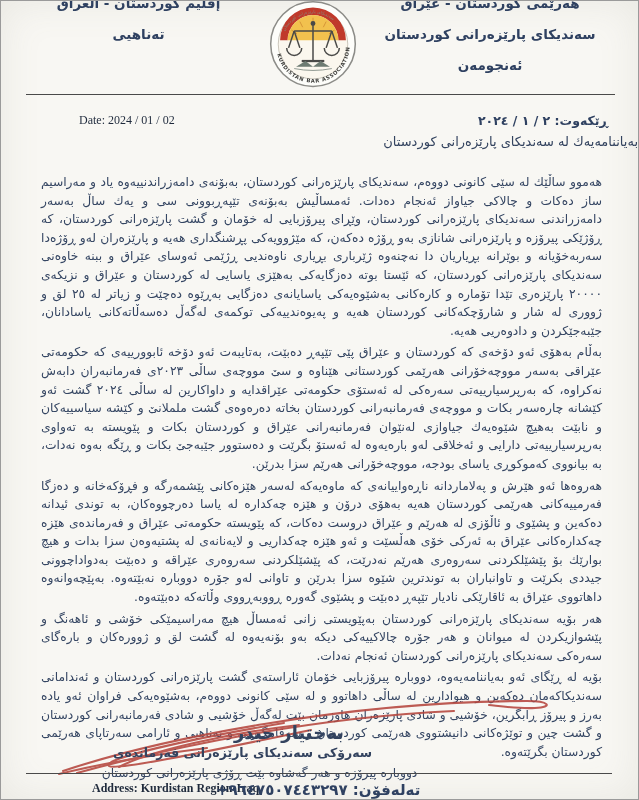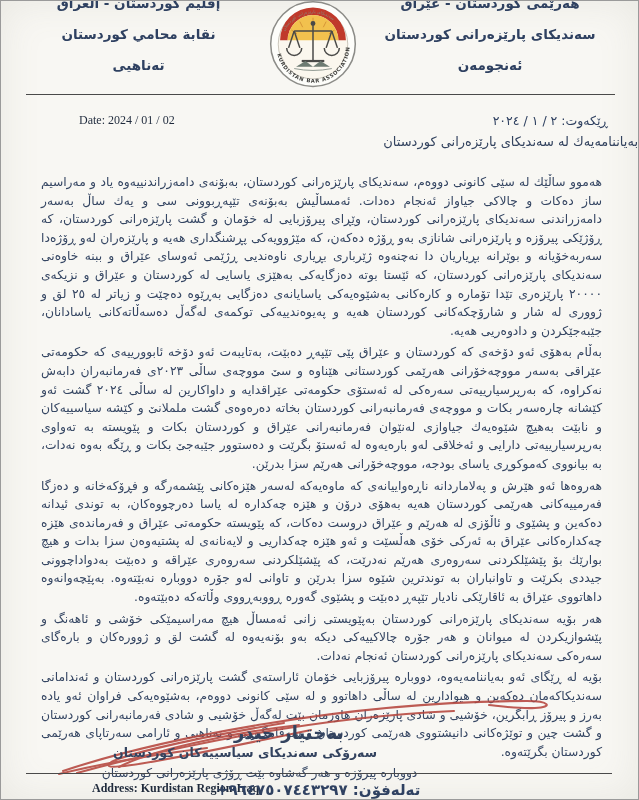--- a/index.html
+++ b/index.html
@@ -16,21 +16,21 @@
   .hdr-right{right:28px;width:240px;}
   .hdr-left{left:30px;width:215px;}
   .hdr-col div{white-space:nowrap;}
   .logo-wrap{position:absolute;top:-2px;left:256px;width:112px;height:94px;}
   .rule{position:absolute;left:25px;right:23px;border-top:1.6px solid #4a4a4a;}
   .rule-top{top:93px;}
   .rule-bottom{top:772px;left:25px;right:26px;}
   
   .date-en{position:absolute;top:112px;left:78px;font-family:"Liberation Serif","DejaVu Serif",serif;
     font-size:12px;color:#1f2a3c;}
-  .date-ku{position:absolute;top:112px;right:30px;font-size:12.5px;font-weight:normal;
+  .date-ku{position:absolute;top:112px;right:30px;font-size:12.5px;font-weight:bold;
     color:#2f4161;direction:rtl;}
   .title{position:absolute;top:133px;left:0;right:0;text-align:right;direction:rtl;
     font-size:13px;color:#33435f;}
   
   .body-text{position:absolute;top:172px;right:36px;left:40px;direction:rtl;
     text-align:justify;text-justify:inter-word;font-size:12.3px;line-height:18.6px;
     color:#354663;}
   .body-text p{margin:0 0 3px 0;}
   .closing{margin-top:1px;text-align:center;transform:translateX(-62px);white-space:nowrap;}
   
@@ -51,21 +51,20 @@
 <div class="page">
 
   <div class="hdr-col hdr-right">
     <div>هەرێمی كوردستان - عێراق</div>
     <div>سەندیكای پارێزەرانی كوردستان</div>
     <div>ئەنجومەن</div>
   </div>
 
   <div class="hdr-col hdr-left">
     <div>إقليم كوردستان - العراق</div>
-    <div>نقابة محامي كوردستان</div>
     <div>تەناهیی</div>
   </div>
 
   <div class="logo-wrap">
     <svg viewBox="0 0 100 100" width="112" height="94">
       <circle cx="50" cy="48" r="45" fill="#fdfdfa" stroke="#8c8c88" stroke-width="1.6"></circle>
       <circle cx="50" cy="48" r="37" fill="#fbf7ee" stroke="#b9b4a8" stroke-width="0.8"></circle>
 
       <path d="M 15 44 A 35 35 0 0 1 85 44 L 77 44 A 27 27 0 0 0 23 44 Z" fill="#c0392b"></path>
 
@@ -127,19 +126,19 @@
     <g fill="none" stroke="#b5463e" stroke-width="2.1" stroke-linecap="round" opacity="0.88">
       <path d="M 14 90 C 110 58, 300 20, 478 20 C 500 20, 505 26, 486 27 C 470 28, 450 25, 440 24"></path>
       <path d="M 28 92 C 130 64, 270 36, 405 30"></path>
       <path d="M 235 42 C 140 58, 52 78, 60 85 C 66 90, 160 70, 262 49"></path>
       <path d="M 10 93 C 55 82, 110 73, 158 67"></path>
       <path d="M 70 86 C 100 70, 180 52, 250 44"></path>
     </g>
   </svg>
 
   <div class="sig-name">بەختیار حیدر</div>
-  <div class="sig-title">سەرۆكی سەندیكای سیاسییەكان كوردستان</div>
+  <div class="sig-title">سەرۆكی سەندیكای پارێزەرانی فەرماندەی</div>
 
   <div class="rule rule-bottom"></div>
   <div class="ft ft-address">Address: Kurdistan Region-Iraq</div>
   <div class="ft ft-phone">تەلەفۆن: ٩٦٤٧٥٠٧٤٤٣٢٩٧+</div>
 
 </div>
 
 </body></html>

